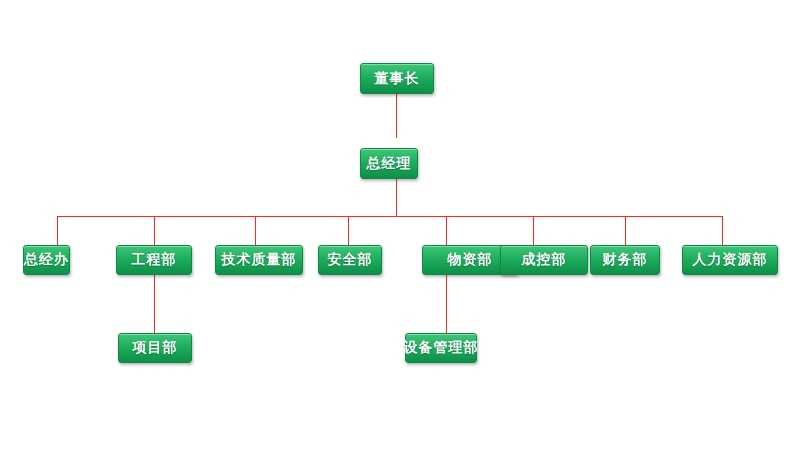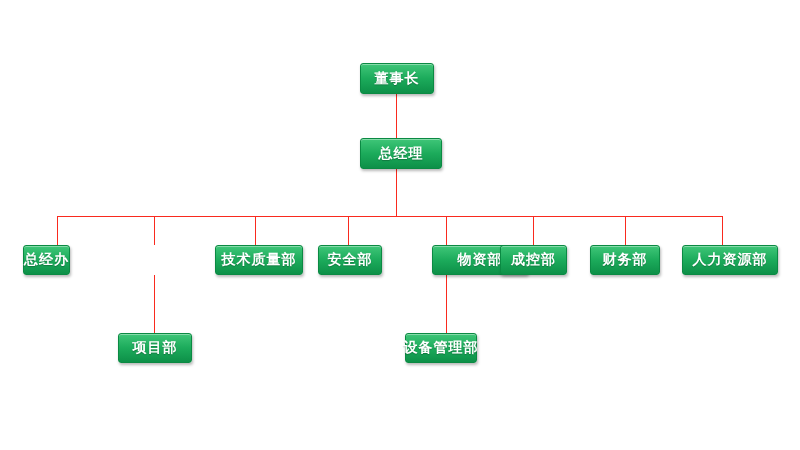--- a/index.html
+++ b/index.html
@@ -35,27 +35,27 @@
   }
   .vline, .hline {
     position: absolute;
     background: #f92a1e;
   }
   .vline { width: 1px; }
   .hline { height: 1px; }
 
   
   .n-chairman        { left: 360px; top: 63px;  width: 74px; height: 31px; }
-  .n-gm              { left: 360px; top: 138px; width: 82px; height: 31px; }
+  .n-gm              { left: 360px; top: 148px; width: 58px; height: 31px; }
   .n-d0              { left: 23px;  top: 245px; width: 47px; }
   .n-d1              { left: 116px; top: 245px; width: 76px; }
   .n-d2              { left: 215px; top: 245px; width: 88px; }
   .n-d3              { left: 318px; top: 245px; width: 64px; }
-  .n-d4              { left: 432px; top: 245px; width: 96px; }
-  .n-d5              { left: 500px; top: 245px; width: 67px; }
+  .n-d4              { left: 422px; top: 245px; width: 96px; }
+  .n-d5              { left: 500px; top: 245px; width: 88px; }
   .n-d6              { left: 590px; top: 245px; width: 70px; text-align: center; }
   .n-d7              { left: 682px; top: 245px; width: 96px; }
   .n-sub-project     { left: 118px; top: 333px; width: 74px; font-family: Liberation Serif, serif; }
   .n-sub-equipment   { left: 405px; top: 333px; width: 72px; }
 
   
   .l-root-gm   { left: 396px; top: 94px;  height: 44px; }
   .l-gm-bus    { left: 396px; top: 169px; height: 47px; }
   .l-bus       { left: 57px;  top: 216px; width: 666px; }
   .l-drop-0    { left: 57px;  top: 216px; height: 29px; }
@@ -86,20 +86,21 @@
   <div class="vline l-drop-6"></div>
   <div class="vline l-drop-7"></div>
   <div class="vline l-child-eng"></div>
   <div class="vline l-child-mat"></div>
 
   <div class="node n-chairman">董事长</div>
 
   <div class="node n-gm">总经理</div>
 
   <div class="node n-d0">总经办</div>
+  <div class="node n-d1">工程部</div>
   <div class="node n-d2">技术质量部</div>
   <div class="node n-d3">安全部</div>
   <div class="node n-d4">物资部</div>
   <div class="node n-d5">成控部</div>
   <div class="node n-d6">财务部</div>
   <div class="node n-d7">人力资源部</div>
 
   <div class="node n-sub-project">项目部</div>
   <div class="node n-sub-equipment">设备管理部</div>
 

